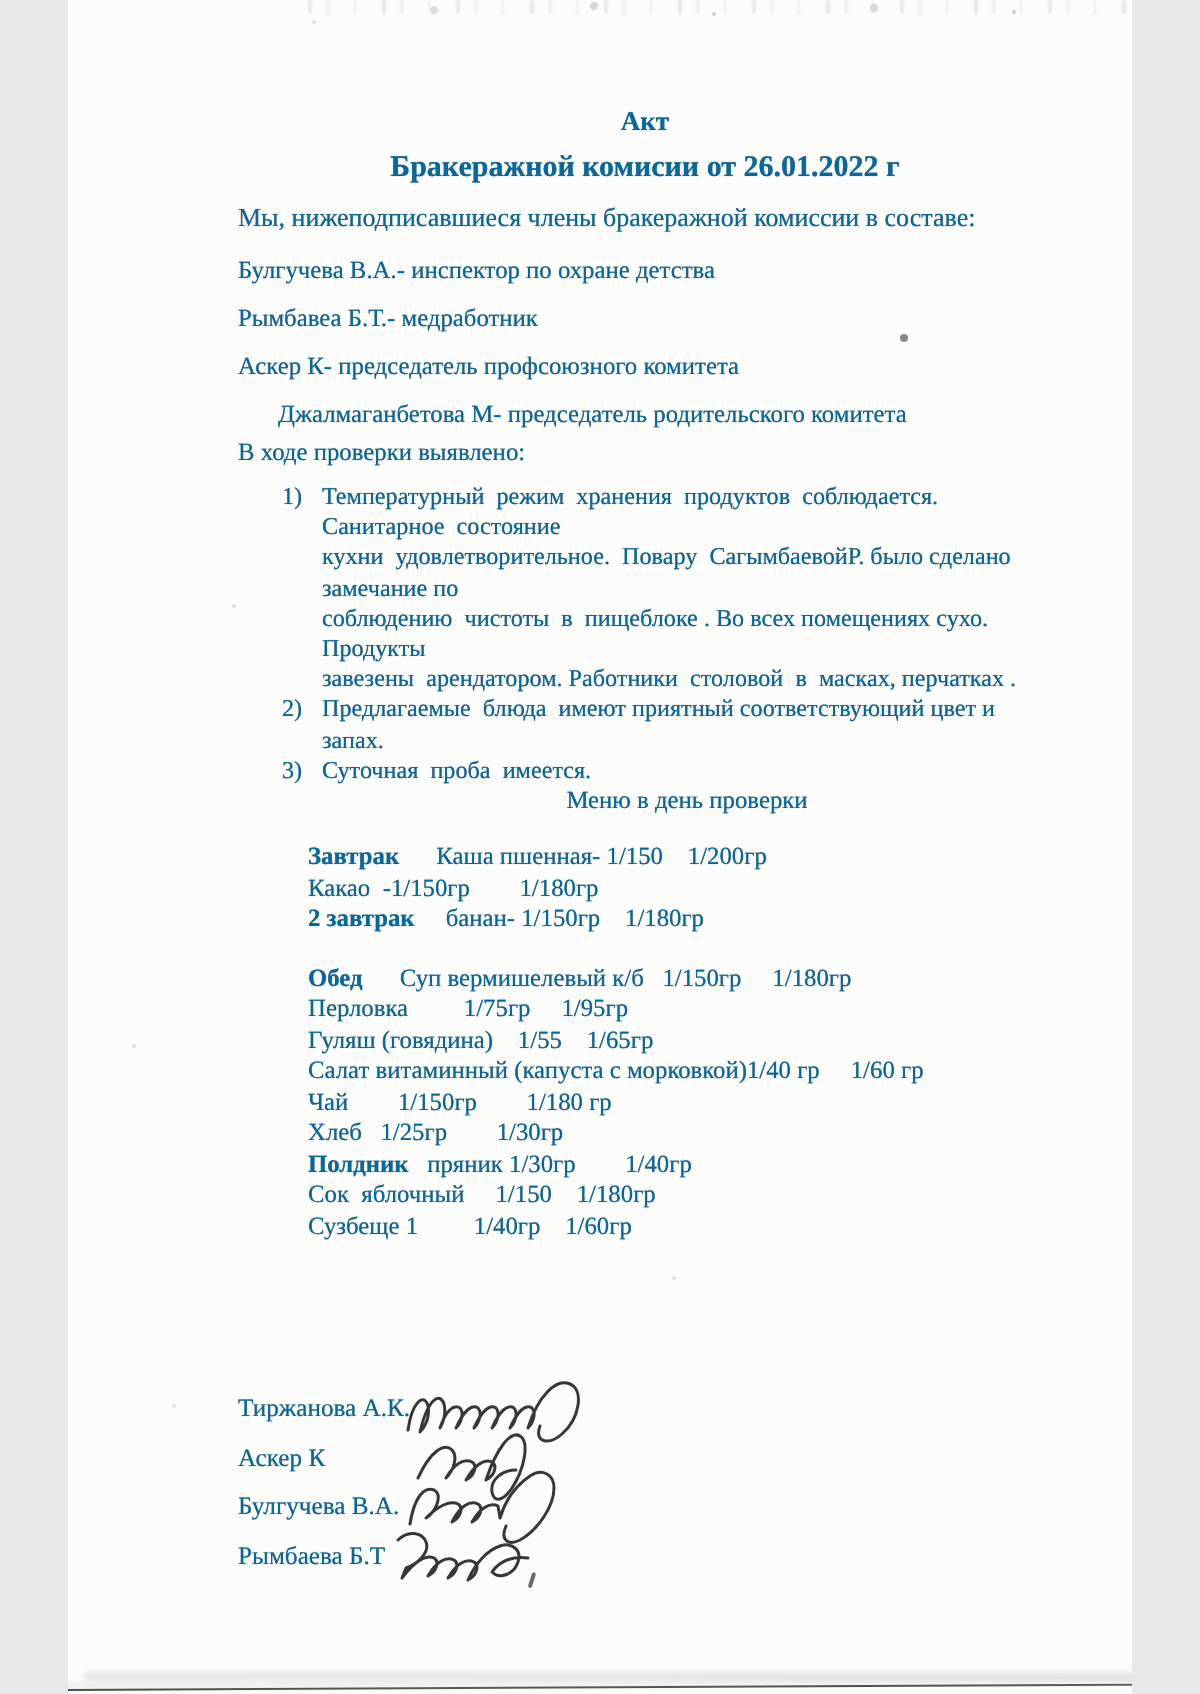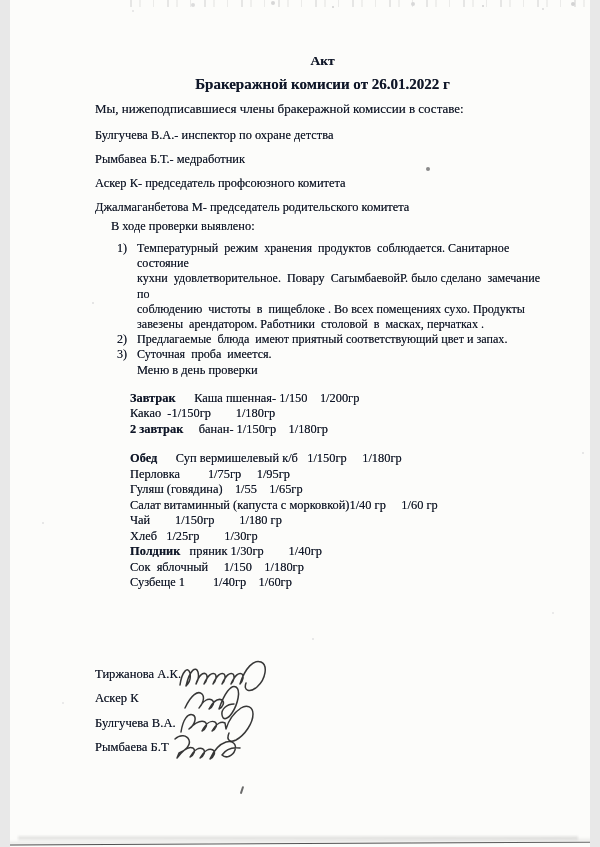--- a/index.html
+++ b/index.html
@@ -1,32 +1,32 @@
 <!DOCTYPE html>
 <html><head>
 <meta charset="utf-8">
 <style>
   html,body{margin:0;padding:0;background:#e8e8e8;}
   .page{
-    position:relative;width:580px;height:847px;margin:0 auto;
+    position:relative;width:532px;height:847px;margin:0 auto;
     background:#fcfcfa;overflow:hidden;
     font-family:"Liberation Serif","DejaVu Serif",serif;
-    color:#0f172a;text-shadow:0 0 .4px rgba(30,30,30,.65);
+    color:#0369a1;text-shadow:0 0 .4px rgba(30,30,30,.65);
   }
   .content{padding:54px 40px 0 85px;}
   .title{text-align:center;font-weight:bold;font-size:13.5px;line-height:14px;margin-bottom:9px;}
   .subtitle{text-align:center;font-weight:bold;font-size:15px;line-height:15px;margin-bottom:9px;}
   .intro{margin:0 0 12px;font-size:13px;line-height:15px;}
   .member{font-size:12.4px;line-height:15px;margin-bottom:9px;}
-  .member.last{margin-bottom:4px;}
-  .findings-heading{margin:0 0 7px 16px;font-size:12.4px;line-height:15px;}
+  .member.last{margin-bottom:4px;margin-left:20px;}
+  .findings-heading{margin:0 0 7px 0;font-size:12.4px;line-height:15px;}
   .finding{display:flex;font-size:12.1px;line-height:15.2px;margin-left:22px;}
   .fnum{width:20px;flex:none;}
   .ftext{width:462px;white-space:pre-wrap;}
-  .menu-heading{margin:0 0 0 42px;font-size:12.4px;line-height:15.2px;}
+  .menu-heading{margin:0 0 0 42px;font-size:12.4px;line-height:15.2px;text-align:center;}
   .menu{margin:13px 0 0 35px;font-size:12.4px;line-height:15.5px;}
   .menu.lunch{margin-top:14px;}
   .mline{white-space:pre;}
   .mlabel{font-weight:bold;}
   .signatures{margin-top:75px;}
   .sig-row{position:relative;height:24.5px;font-size:12.6px;}
   .sig-name{line-height:17px;}
   .sig{position:absolute;}
   .sig path{fill:none;stroke:#262626;stroke-width:1.5;stroke-linecap:round;stroke-linejoin:round;opacity:.92;}
   

